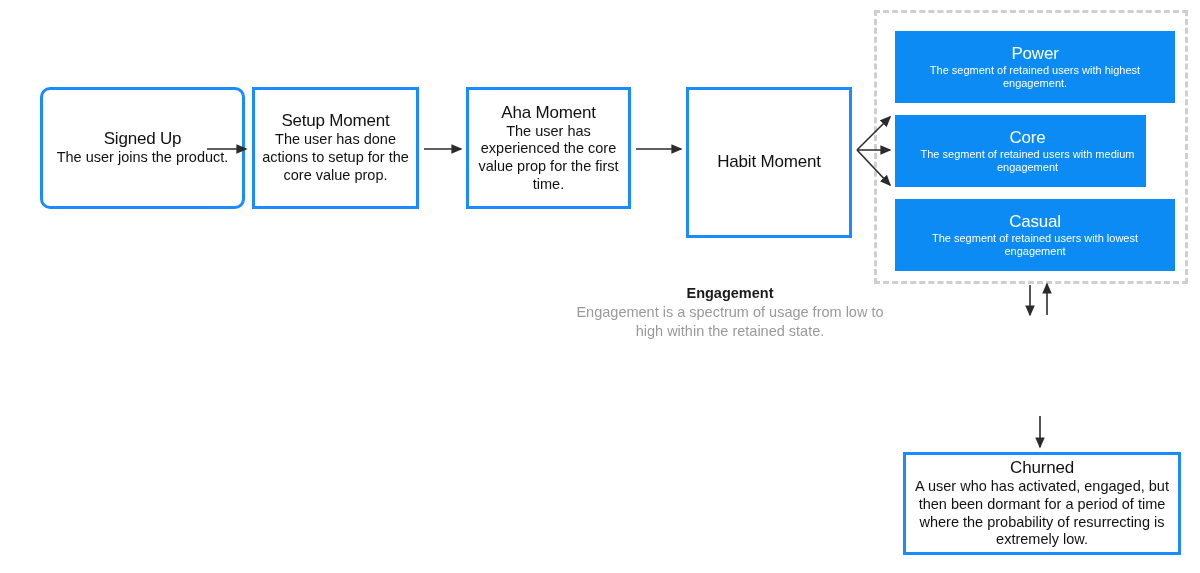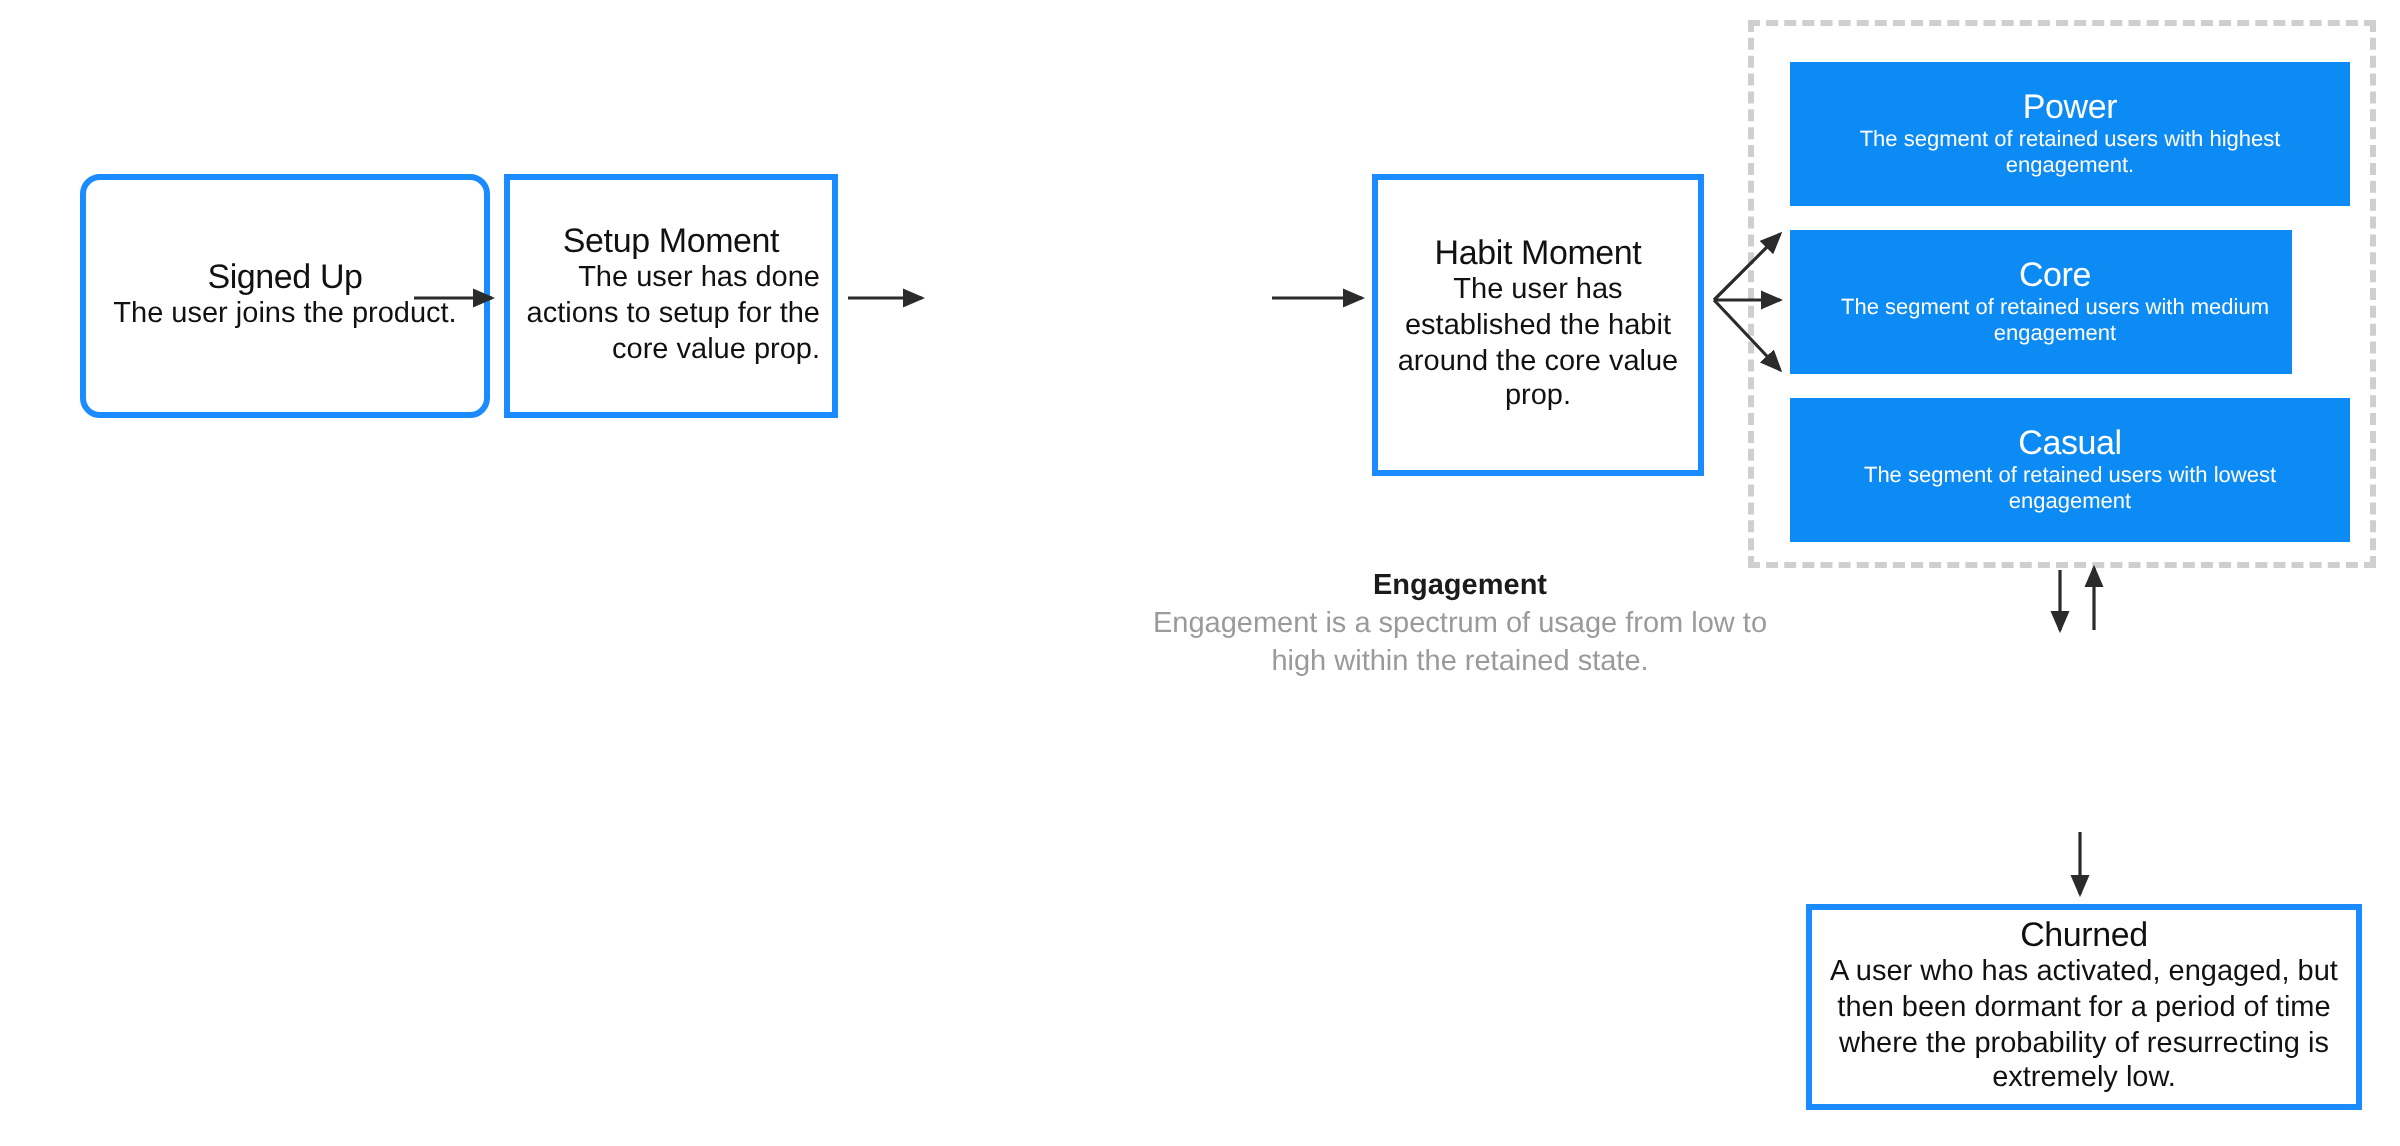--- a/index.html
+++ b/index.html
@@ -100,29 +100,32 @@
 
 <div id="canvas">
 
   <div id="retained-group" style="left:874px; top:10px; width:314px; height:274px;"></div>
 
   <div class="node outline" style="left:40px; top:87px; width:205px; height:122px;border-radius:10px;">
     <div class="node-title">Signed Up</div>
     <div class="node-desc">The user joins the product.</div>
   </div>
 
-  <div class="node outline" style="left:252px; top:87px; width:167px; height:122px;text-align:right;">
+  <div class="node outline" style="left:252px; top:87px; width:167px; height:122px;">
     <div class="node-title">Setup Moment</div>
     <div class="node-desc">The user has done actions to setup for the core value prop.</div>
   </div>
 
+  <div class="node outline" style="left:466px; top:87px; width:165px; height:122px;">
+    <div class="node-title">Aha Moment</div>
+    <div class="node-desc">The user has experienced the core value prop for the first time.</div>
+  </div>
 
   <div class="node outline" style="left:686px; top:87px; width:166px; height:151px;">
     <div class="node-title">Habit Moment</div>
-    <div class="node-desc">The user has established the habit around the core value prop.</div>
   </div>
 
   <div class="node filled" style="left:895px; top:31px; width:280px; height:72px;">
     <div class="node-title">Power</div>
     <div class="node-desc">The segment of retained users with highest engagement.</div>
   </div>
 
   <div class="node filled" style="left:895px; top:115px; width:251px; height:72px;padding-left:20px;">
     <div class="node-title">Core</div>
     <div class="node-desc">The segment of retained users with medium engagement</div>

